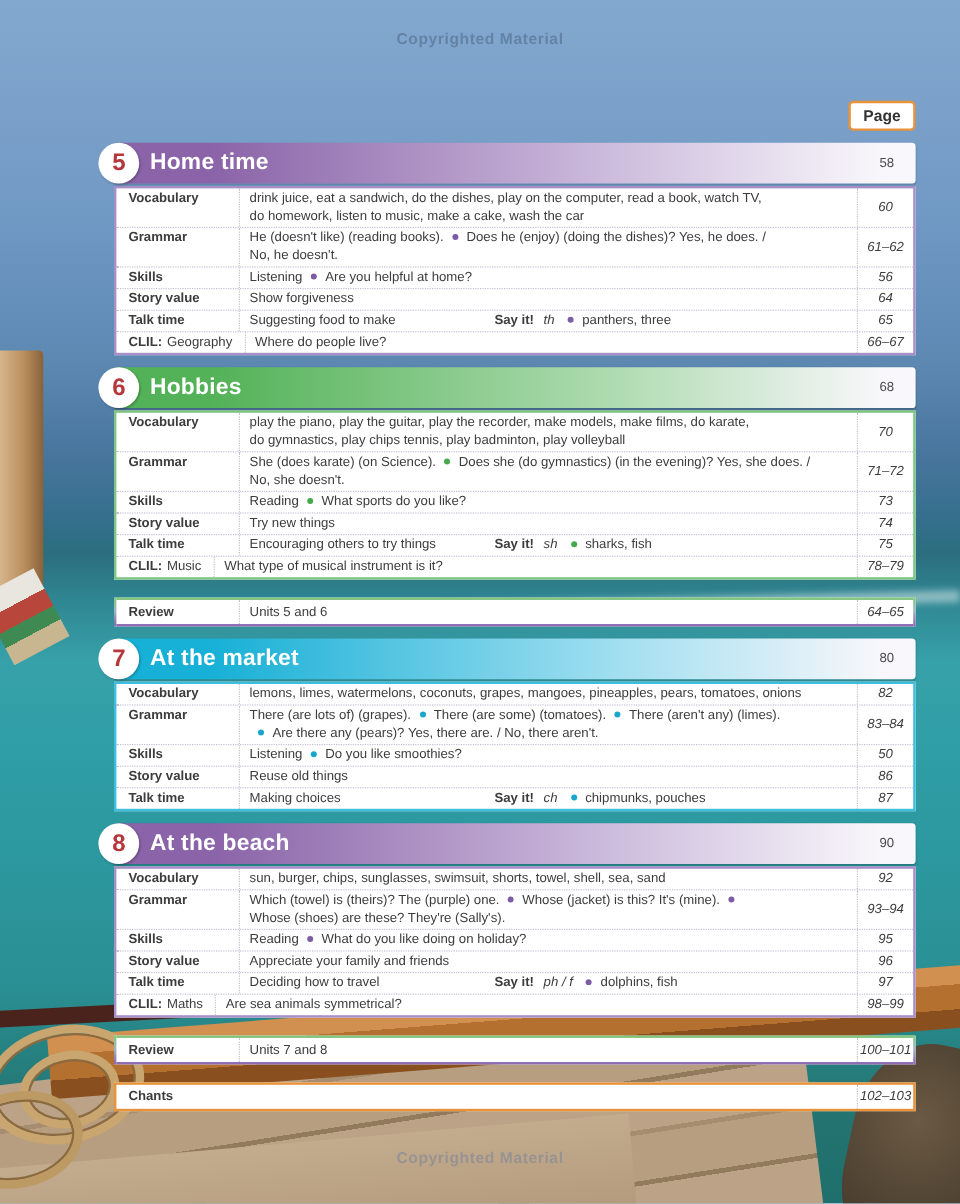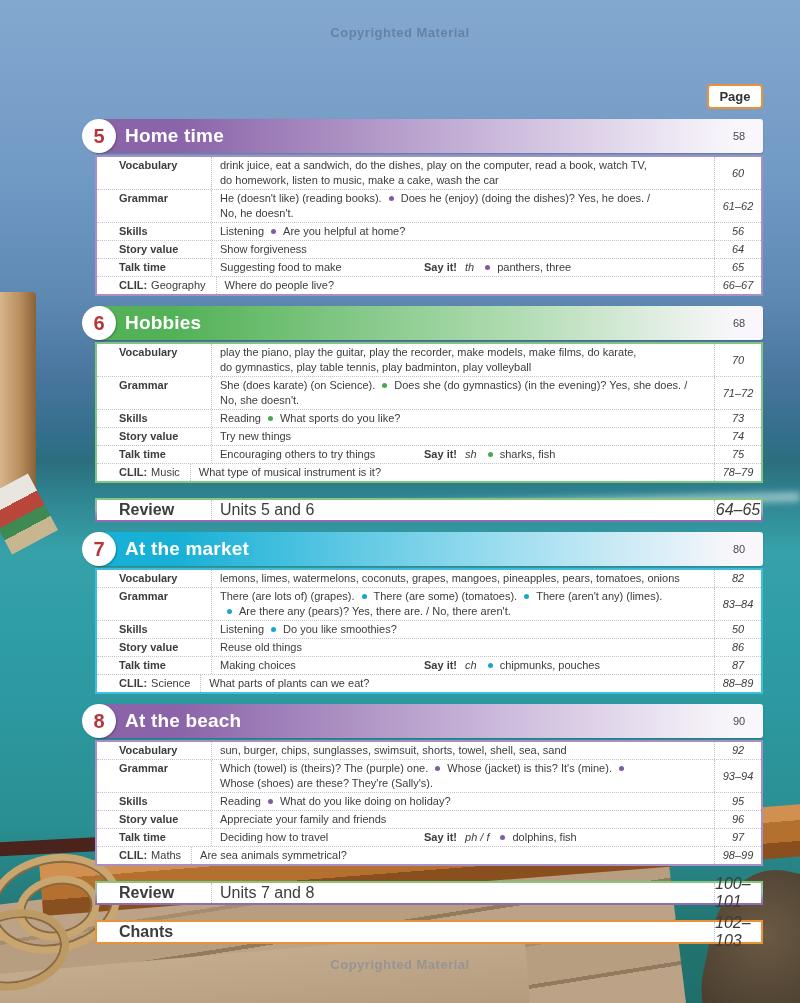--- a/index.html
+++ b/index.html
@@ -49,32 +49,32 @@
     border-radius:3px;box-shadow:0 1px 2px rgba(0,0,0,.2);}
   .ucircle{position:absolute;left:-13px;top:0;width:34px;height:34px;background:#fff;border-radius:50%;
     display:flex;align-items:center;justify-content:center;font-weight:bold;font-size:20px;
     box-shadow:1px 1px 2px rgba(0,0,0,.25);}
   .utitle{flex:1;padding-left:30px;color:#fff;font-weight:bold;font-size:19px;letter-spacing:.2px;}
   .hpage{flex:0 0 48px;text-align:center;font-size:11px;color:#4a4a4a;}
 
   .ubox{background:#fff;border:2px solid;margin-top:2px;font-size:11px;color:#3c3c3c;line-height:15px;}
   .trow{display:flex;align-items:stretch;border-bottom:1px dotted #c6bfd2;}
   .trow:last-child{border-bottom:none;}
-  .lcell{flex:0 0 88px;padding:1px 4px 1px 22px;font-weight:bold;border-right:1px dotted #c6bfd2;}
+  .lcell{flex:0 0 88px;padding:1px 4px 1px 10px;font-weight:bold;border-right:1px dotted #c6bfd2;}
   .trow.clil .lcell{flex:0 0 auto;width:auto;padding-right:10px;}
   .clil-rest{font-weight:normal;margin-left:4px;}
   .ccell{flex:1;padding:1px 8px;}
   .pcell{flex:0 0 46px;border-left:1px dotted #c6bfd2;display:flex;align-items:center;justify-content:center;font-style:italic;}
   .dot{display:inline-block;width:5px;height:5px;border-radius:50%;margin:0 7px 2px;vertical-align:middle;}
   .activity{display:inline-block;min-width:204px;}
   .sayit{font-weight:bold;}
   .phoneme{font-style:italic;margin:0 4px 0 8px;}
 
   .flatbox{background:#fff;margin-top:7px;height:20px;display:flex;align-items:center;
-    font-size:16px;color:#3c3c3c;border:2px solid;}
+    font-size:11px;color:#3c3c3c;border:2px solid;}
   .flatbox .lcell{border-right:1px dotted #c6bfd2;align-self:stretch;display:flex;align-items:center;}
   .flatbox.nolabelsep .lcell{border-right:none;}
   .flatbox .pcell{align-self:stretch;}
   .reviewbox{border-image:linear-gradient(180deg,#84c77e 0%,#9db6c2 45%,#8e6ab2 100%) 1;}
   .chantsbox{border-color:#e8923a;}
   .gap8{height:8px;}
 </style>
 </head>
 <body>
 
@@ -143,21 +143,21 @@
       </div>
       <div class="gap8"></div>
       <div class="uheader" style="background: linear-gradient(90deg, rgb(83, 178, 87) 0%, rgb(83, 178, 87) 12%, rgb(174, 219, 176) 62%, rgb(249, 247, 251) 96%);">
         <div class="ucircle" style="color: rgb(181, 55, 60);">6</div>
         <div class="utitle">Hobbies</div>
         <div class="hpage">68</div>
       </div>
       <div class="ubox" style="border-color: rgb(127, 198, 130);">
         <div class="trow">
           <div class="lcell">Vocabulary</div>
-          <div class="ccell"><span>play the piano, play the guitar, play the recorder, make models, make films, do karate,</span><br><span>do gymnastics, play table tennis, play badminton, play volleyball</span></div>
+          <div class="ccell"><span>play the piano, play the guitar, play the recorder, make models, make films, do karate,</span><br><span>do gymnastics, play chips tennis, play badminton, play volleyball</span></div>
           <div class="pcell">70</div>
         </div>
         <div class="trow">
           <div class="lcell">Grammar</div>
           <div class="ccell"><span>She (does karate) (on Science).</span><span class="dot" style="background: rgb(69, 169, 77);"></span><span>Does she (do gymnastics) (in the evening)? Yes, she does. /</span><br><span>No, she doesn't.</span></div>
           <div class="pcell">71–72</div>
         </div>
         <div class="trow">
           <div class="lcell">Skills</div>
           <div class="ccell"><span>Reading</span><span class="dot" style="background: rgb(69, 169, 77);"></span><span>What sports do you like?</span></div>
@@ -210,25 +210,20 @@
         <div class="trow">
           <div class="lcell">Story value</div>
           <div class="ccell"><span>Reuse old things</span></div>
           <div class="pcell">86</div>
         </div>
         <div class="trow">
           <div class="lcell">Talk time</div>
           <div class="ccell"><span class="activity">Making choices</span><span class="sayit">Say it!</span><span class="phoneme">ch</span><span class="dot" style="background: rgb(25, 166, 204);"></span><span>chipmunks, pouches</span></div>
           <div class="pcell">87</div>
         </div>
-        <div class="trow clil">
-          <div class="lcell"><span>CLIL:</span><span class="clil-rest">Science</span></div>
-          <div class="ccell"><span>What parts of plants can we eat?</span></div>
-          <div class="pcell">88–89</div>
-        </div>
       </div>
       <div class="gap8"></div>
       <div class="uheader" style="background: linear-gradient(90deg, rgb(138, 99, 168) 0%, rgb(138, 99, 168) 12%, rgb(205, 188, 221) 62%, rgb(249, 247, 251) 96%);">
         <div class="ucircle" style="color: rgb(181, 55, 60);">8</div>
         <div class="utitle">At the beach</div>
         <div class="hpage">90</div>
       </div>
       <div class="ubox" style="border-color: rgb(168, 143, 200);">
         <div class="trow">
           <div class="lcell">Vocabulary</div>

